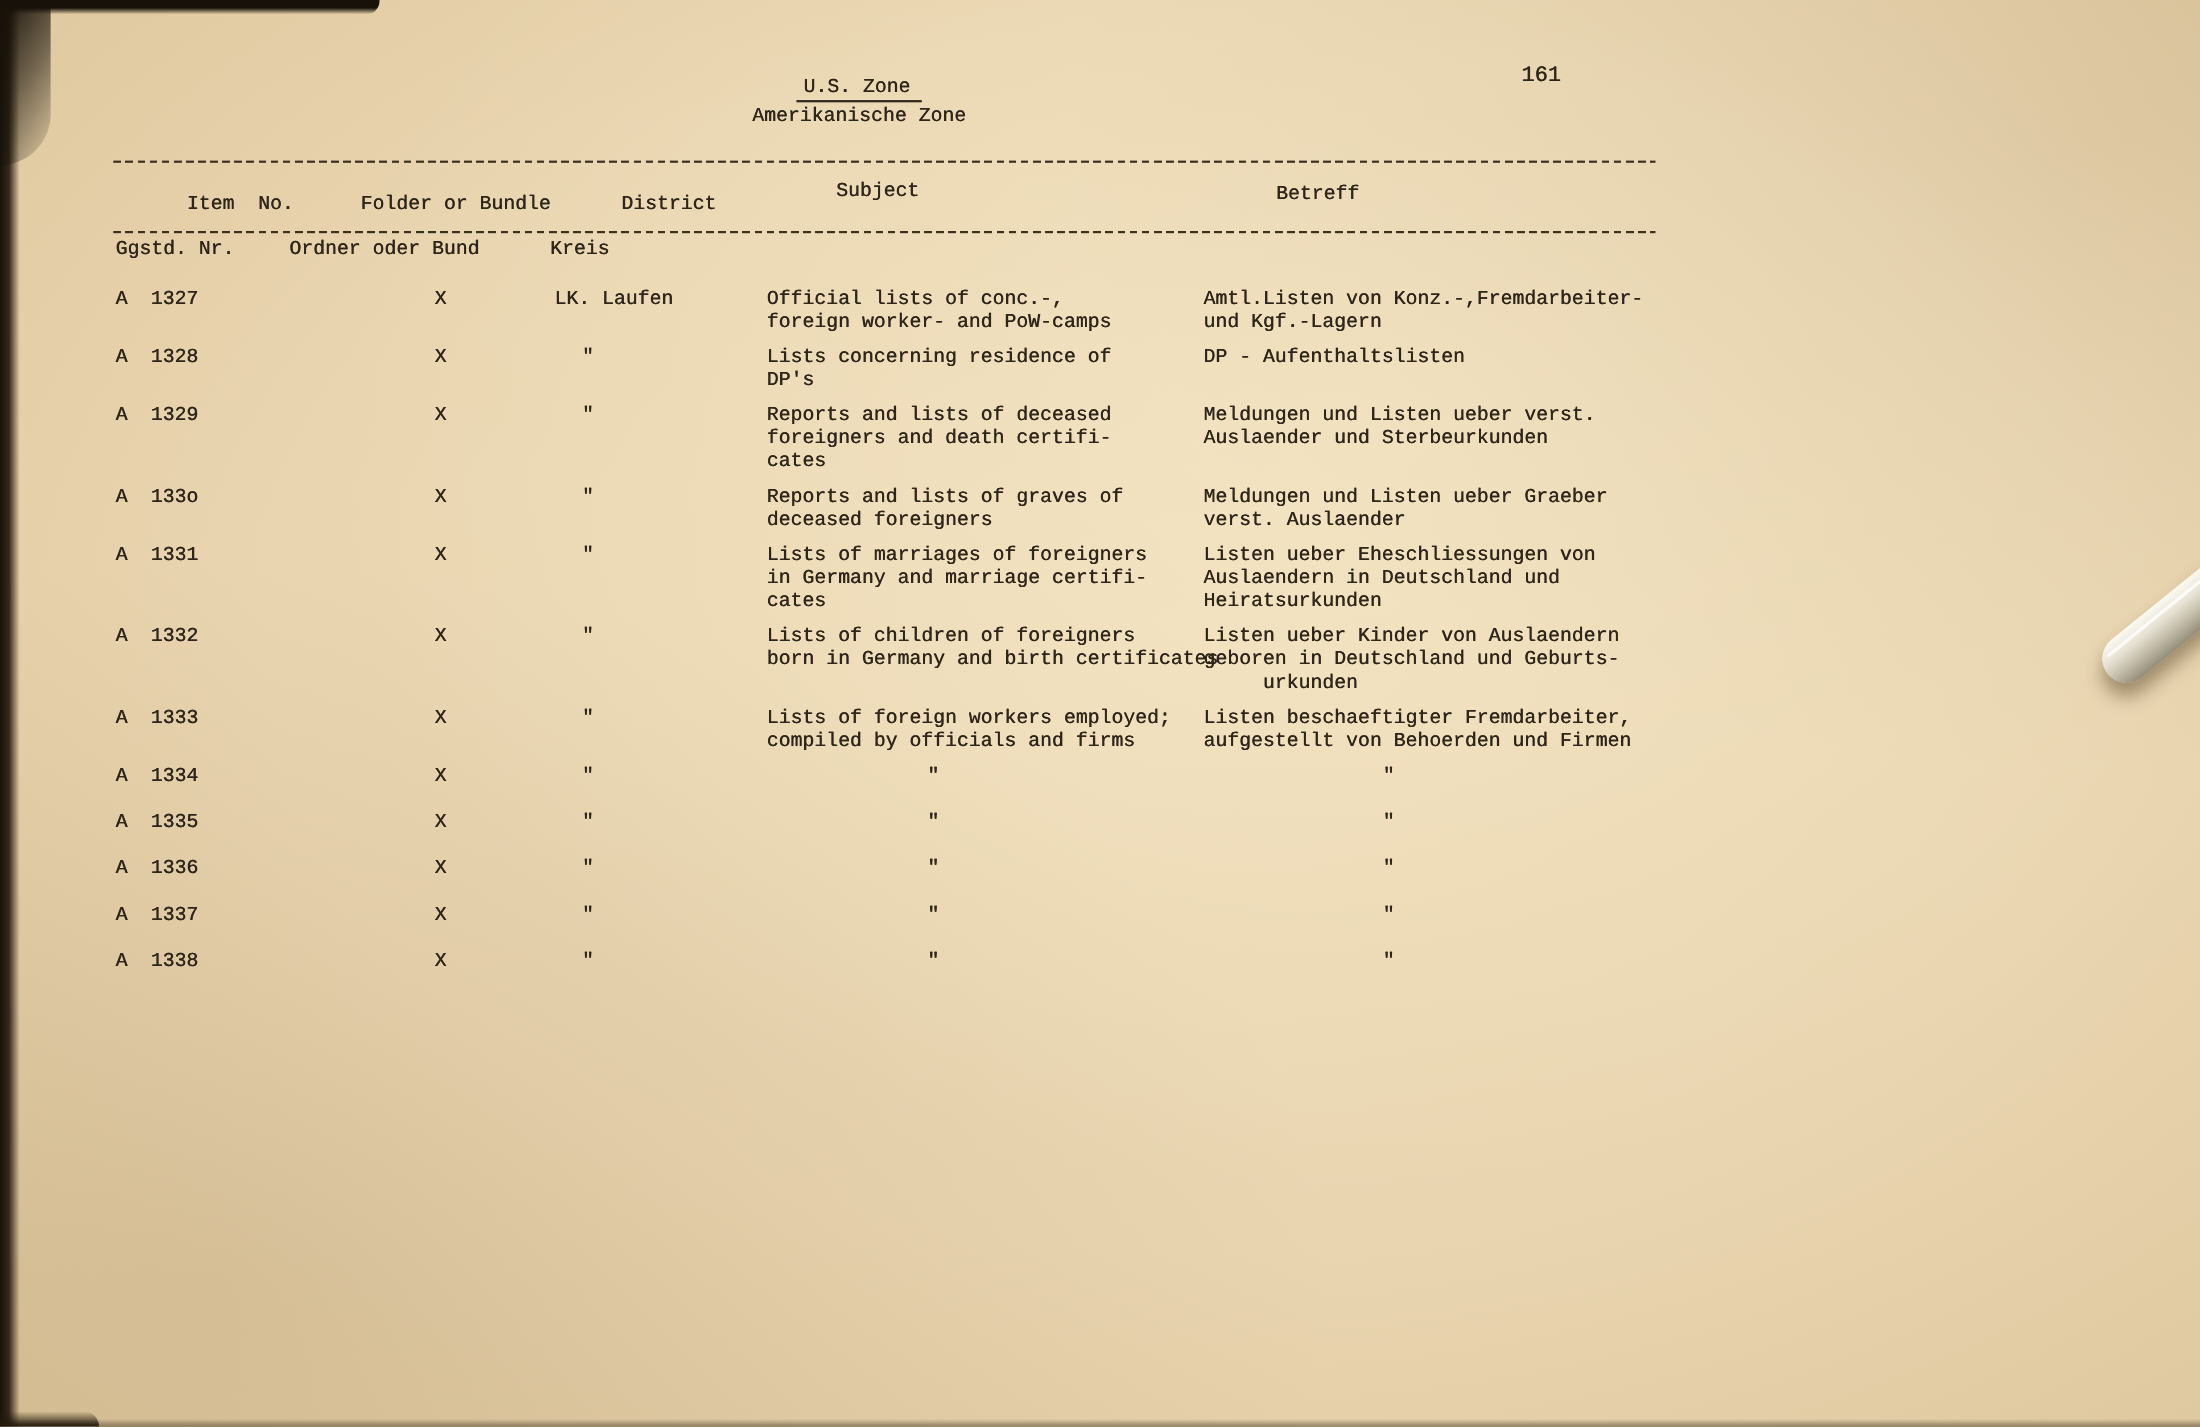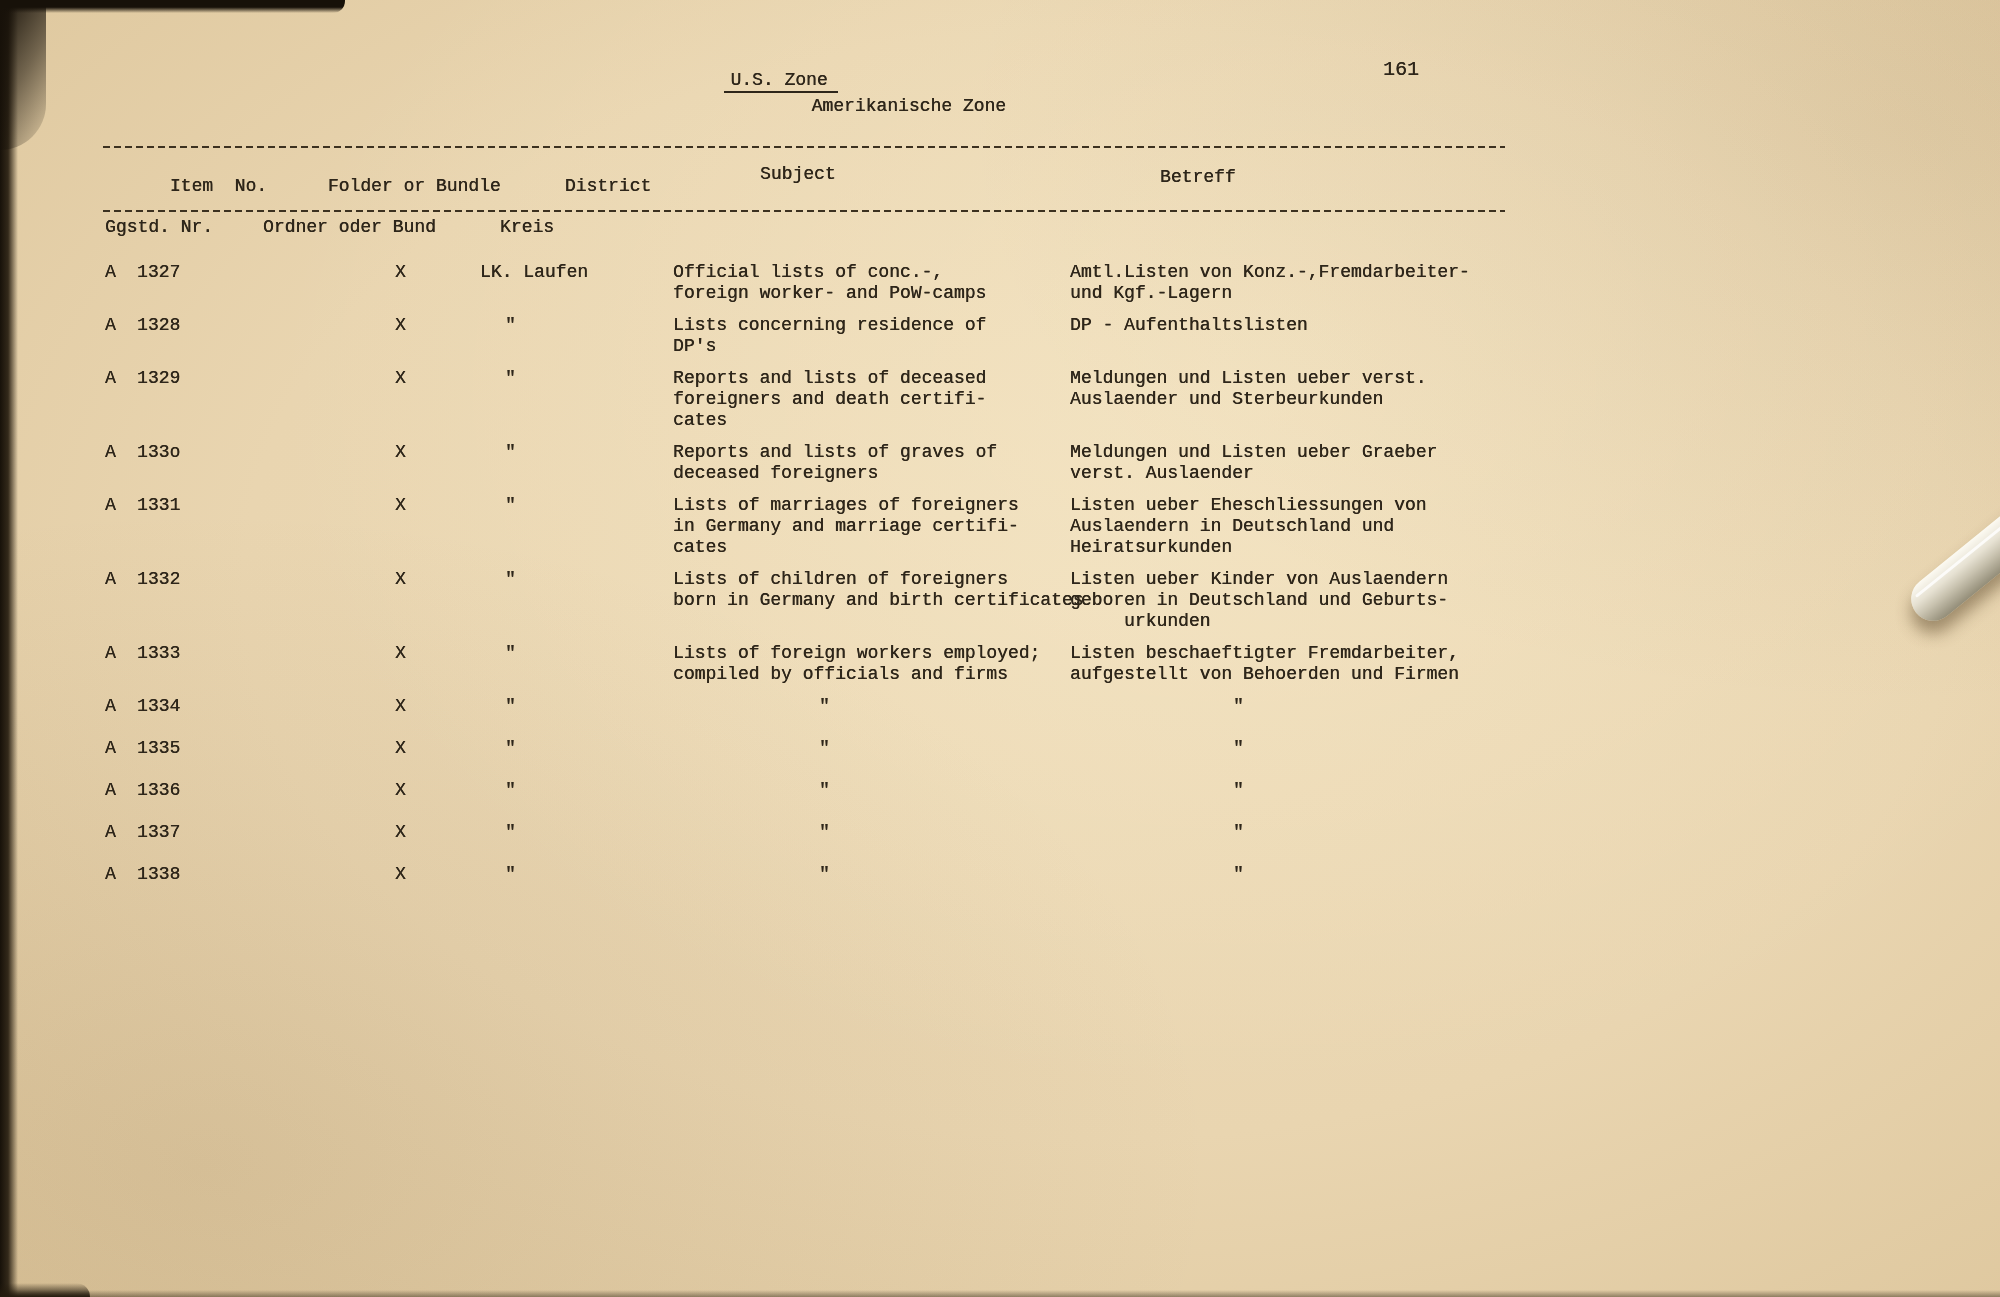--- a/index.html
+++ b/index.html
@@ -38,21 +38,21 @@
     background: linear-gradient(180deg, #fcfaf2 0%, #e6e1d2 35%, #c9c3b0 60%, #938d78 100%);
     box-shadow: -8px 10px 16px rgba(70,52,22,0.45); }
   .clip-inner { position:absolute; left:10px; top:8px; right:10px; height:3px;
     border-radius:2px; background: rgba(255,255,255,0.8); }
 
   
   .page-number { position:absolute; left:1383px; top:58px; font-size:20px; }
   .title-block { position:absolute; left:556px; top:70px; width:450px; text-align:center; }
   .doc-title { display:inline-block; font-size:18px; padding:0 10px 1px 6px;
     border-bottom:2px solid #2e261a; }
-  .doc-subtitle { font-size:18px; margin-top:3px;text-align:right; }
+  .doc-subtitle { font-size:18px; margin-top:3px; }
 
   
   .rule { position:absolute; left:103px; width:1402px; height:2px;
     background: repeating-linear-gradient(90deg, #3c3120 0 7px, rgba(0,0,0,0) 7px 11px); }
   .rule-top { top:146px; }
   .rule-bottom { top:210px; }
 
   
   .thead { position:absolute; left:0; top:156px; width:100%; font-size:18px; }
   .thead .h { position:absolute; top:0; white-space:pre; }
@@ -60,21 +60,21 @@
   .h-folder  { left:263px; }
   .h-district{ left:500px; }
   .h-subject { left:760px; top:8px !important; }
   .h-betreff { left:1160px; top:11px !important; }
   .h .l2 { display:block; margin-top:1px; }
 
   
   .tbody { position:absolute; left:0; top:262px; width:100%; font-size:18px; }
   .row { position:relative; }
   .col { position:absolute; top:0; line-height:21px; }
-  .ln  { white-space:pre; height:21px; line-height:21px; }
+  .ln  { white-space:pre; height:21px; line-height:21px;margin-left:24px; }
   .item-letter { left:105px; }
   .item-no     { left:137px; }
   .folder-mark { left:395px; }
   .district    { left:480px; }
   .subject     { left:673px; }
   .betreff     { left:1070px; }
   .district .ditto { padding-left:25px; }
   .subject  .ditto { padding-left:146px; }
   .betreff  .ditto { padding-left:163px; }
 </style>

